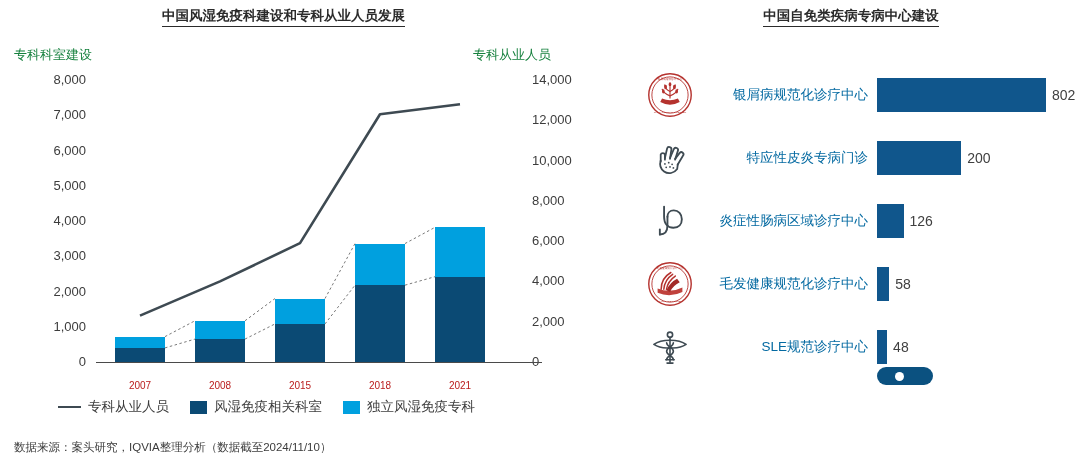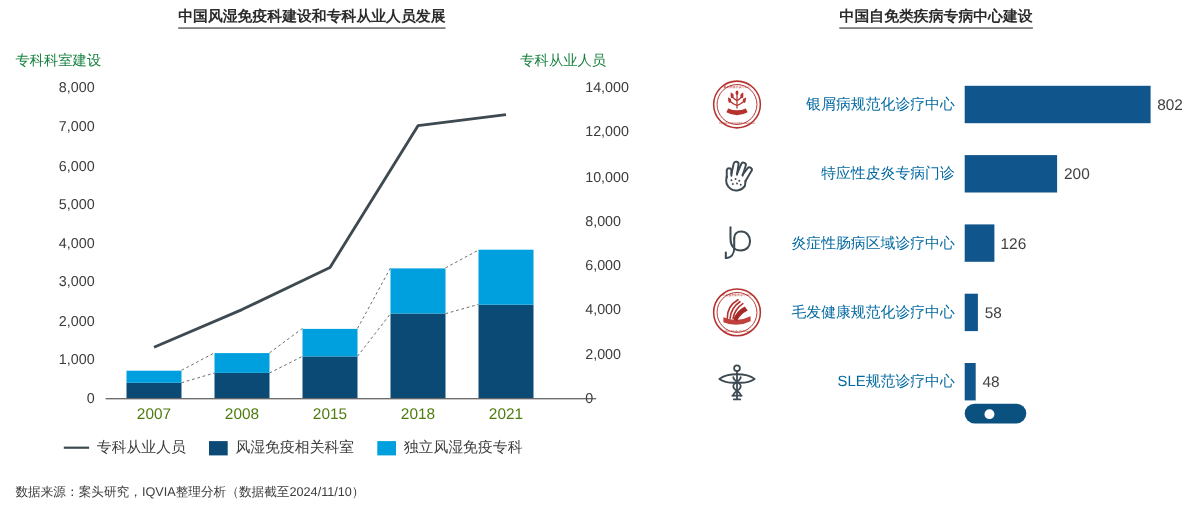--- a/index.html
+++ b/index.html
@@ -81,26 +81,26 @@
   }
   #x-labels {
     position: absolute;
     left: 100px;
     top: 368px;
     width: 400px;
     height: 22px;
   }
   .x-label {
     position: absolute;
-    font-size: 14px;
-    color: #4d7c0f;
+    font-size: 10px;
+    color: #b91c1c;
     text-align: center;
     width: 70px;
     margin-left: -35px;
-    top: 0;
+    top: 12px;
   }
 
   .bar-seg { position: absolute; }
   svg.overlay {
     position: absolute; left: 0; top: 0;
     width: 400px; height: 282px;
     overflow: visible;
   }
 
   

